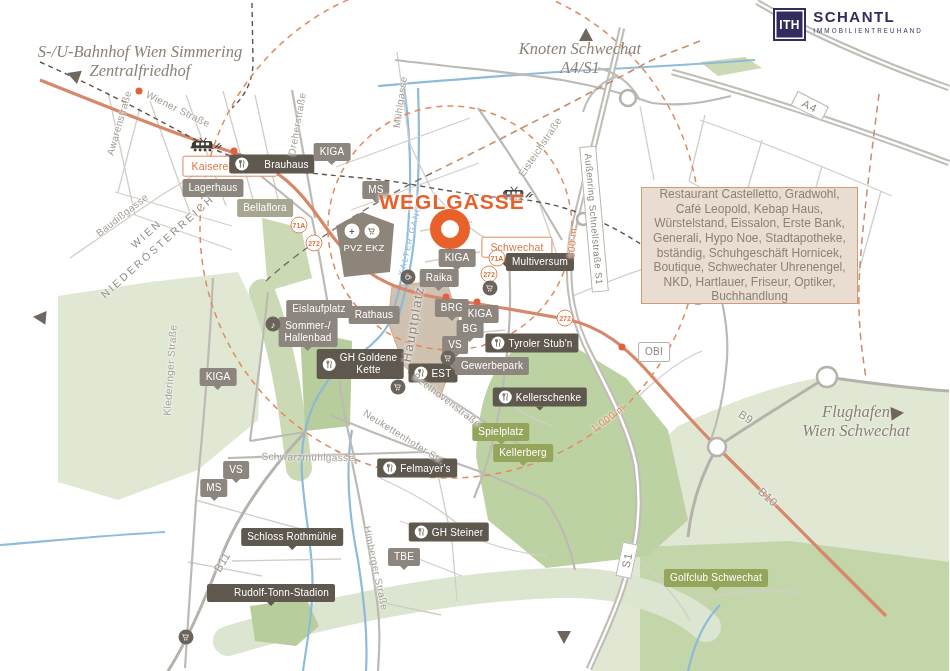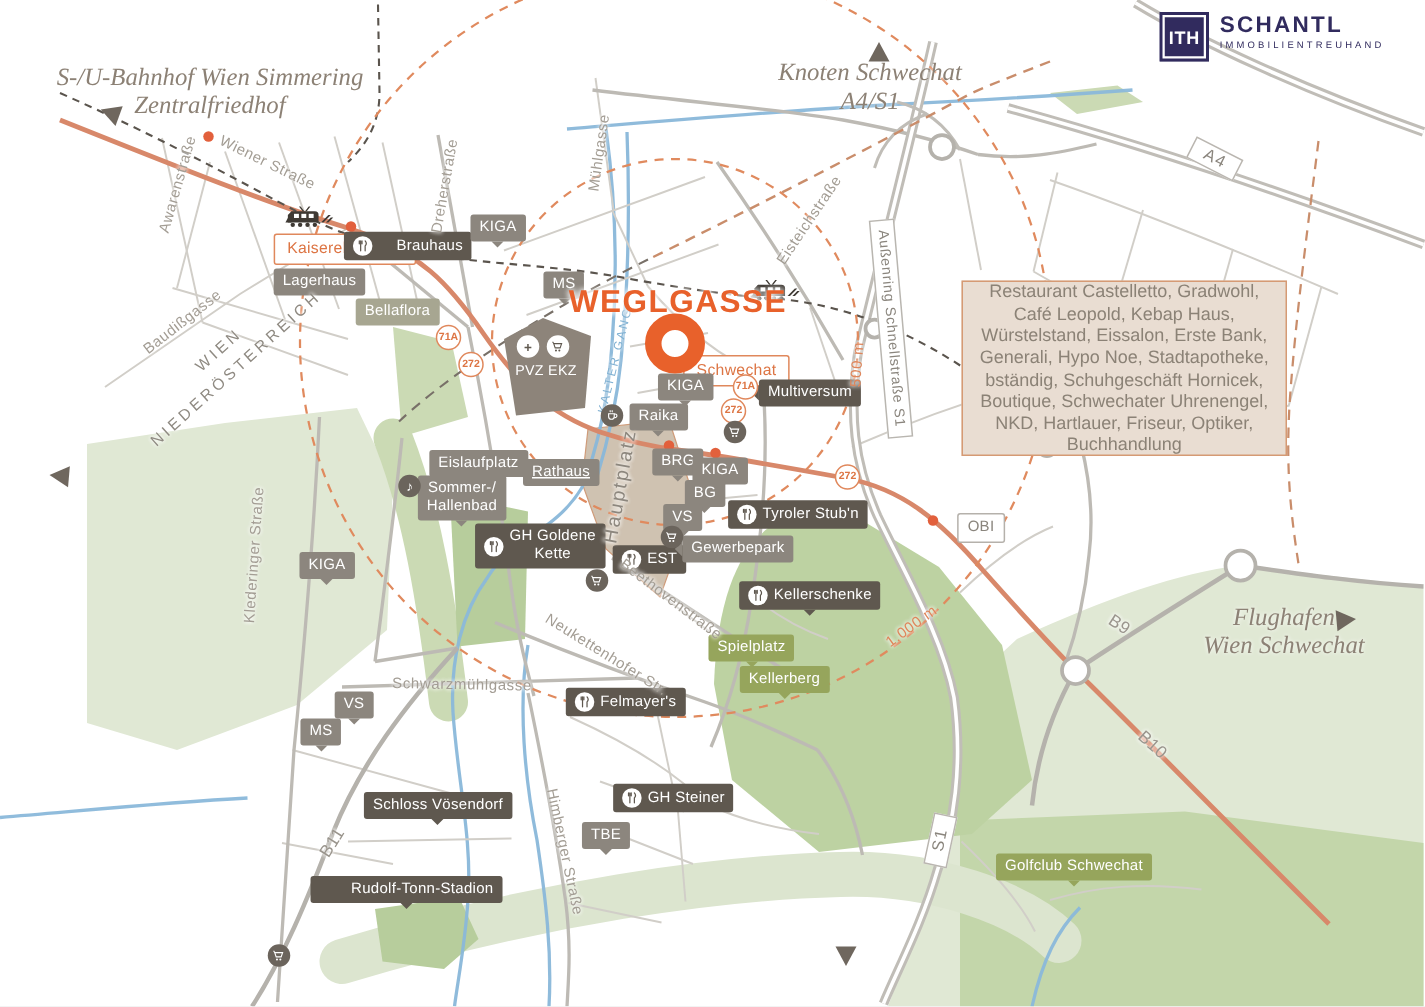--- a/index.html
+++ b/index.html
@@ -281,29 +281,29 @@
   <div id="label-layer" style="position:absolute;left:0;top:0;width:950px;height:671px;">
       <div class="tag tag-outline" style="position: absolute; left: 230px; top: 166px;"><span>Kaiserebersdorf</span></div>
       <div class="tag tag-dark" style="position: absolute; left: 272px; top: 164px; gap: 12px;"><span class="tag-ic"><svg viewBox="0 0 12 12">
             <use href="#i-fork"></use>
           </svg></span><span>Brauhaus</span></div>
       <div class="tag tag-gray" style="position: absolute; left: 213px; top: 188px;"><span>Lagerhaus</span></div>
       <div class="tag tag-sage" style="position: absolute; left: 265px; top: 208px;"><span>Bellaflora</span></div>
       <div class="tag tag-gray ptr-down" style="position: absolute; left: 332px; top: 152px;"><span>KIGA</span></div>
       <div class="tag tag-gray ptr-down" style="position: absolute; left: 376px; top: 190px;"><span>MS</span></div>
       <div class="tag tag-plain" style="position: absolute; left: 364px; top: 248px;"><span>PVZ EKZ</span></div>
-      <div class="tag tag-outline" style="position: absolute; left: 491px; top: 247px;"><span>Schwechat</span></div>
+      <div class="tag tag-outline" style="position: absolute; left: 517px; top: 247px;"><span>Schwechat</span></div>
       <div class="tag tag-gray ptr-down" style="position: absolute; left: 457px; top: 258px;"><span>KIGA</span></div>
       <div class="tag tag-gray ptr-down" style="position: absolute; left: 439px; top: 278px;"><span>Raika</span></div>
       <div class="tag tag-dark ptr-left" style="position: absolute; left: 540px; top: 262px;"><span>Multiversum</span></div>
       <div class="tag tag-gray ptr-down" style="position: absolute; left: 452px; top: 308px;"><span>BRG</span></div>
       <div class="tag tag-gray ptr-down" style="position: absolute; left: 480px; top: 314px;"><span>KIGA</span></div>
       <div class="tag tag-gray ptr-down" style="position: absolute; left: 470px; top: 329px;"><span>BG</span></div>
       <div class="tag tag-gray ptr-down" style="position: absolute; left: 455px; top: 345px;"><span>VS</span></div>
-      <div class="tag tag-gray" style="position: absolute; left: 374px; top: 315px; text-decoration: underline;"><span>Rathaus</span></div>
+      <div class="tag tag-gray" style="position: absolute; left: 374px; top: 315px;"><span>Rathaus</span></div>
       <div class="tag tag-gray" style="position: absolute; left: 319px; top: 309px;"><span>Eislaufplatz</span></div>
       <div class="tag tag-gray ptr-down" style="position: absolute; left: 308px; top: 332px;"><span>Sommer-/
 Hallenbad</span></div>
       <div class="tag tag-dark" style="position: absolute; left: 360px; top: 364px;"><span class="tag-ic"><svg viewBox="0 0 12 12">
             <use href="#i-fork"></use>
           </svg></span><span>GH Goldene
 Kette</span></div>
       <div class="tag tag-dark" style="position: absolute; left: 433px; top: 373px;"><span class="tag-ic"><svg viewBox="0 0 12 12">
             <use href="#i-fork"></use>
           </svg></span><span>EST</span></div>
@@ -317,21 +317,21 @@
           </svg></span><span>Kellerschenke</span></div>
       <div class="tag tag-green ptr-down" style="position: absolute; left: 501px; top: 432px;"><span>Spielplatz</span></div>
       <div class="tag tag-green ptr-down" style="position: absolute; left: 523px; top: 453px;"><span>Kellerberg</span></div>
       <div class="tag tag-dark" style="position: absolute; left: 417px; top: 468px;"><span class="tag-ic"><svg viewBox="0 0 12 12">
             <use href="#i-fork"></use>
           </svg></span><span>Felmayer's</span></div>
       <div class="tag tag-dark" style="position: absolute; left: 449px; top: 532px;"><span class="tag-ic"><svg viewBox="0 0 12 12">
             <use href="#i-fork"></use>
           </svg></span><span>GH Steiner</span></div>
       <div class="tag tag-gray ptr-down" style="position: absolute; left: 404px; top: 557px;"><span>TBE</span></div>
-      <div class="tag tag-dark ptr-down" style="position: absolute; left: 292px; top: 537px;"><span>Schloss Vösendorf</span></div>
+      <div class="tag tag-dark ptr-down" style="position: absolute; left: 292px; top: 537px;"><span>Schloss Rothmühle</span></div>
       <div class="tag tag-dark ptr-down" style="position: absolute; left: 271px; top: 593px; padding-left: 27px;"><span>Rudolf-Tonn-Stadion</span></div>
       <div class="tag tag-green ptr-down" style="position: absolute; left: 716px; top: 578px;"><span>Golfclub Schwechat</span></div>
       <div class="tag tag-gray ptr-down" style="position: absolute; left: 236px; top: 470px;"><span>VS</span></div>
       <div class="tag tag-gray ptr-down" style="position: absolute; left: 214px; top: 488px;"><span>MS</span></div>
       <div class="tag tag-gray ptr-down" style="position: absolute; left: 218px; top: 377px;"><span>KIGA</span></div>
       <div class="street" style="position: absolute; left: 178px; top: 109px; --rot: 26deg;">Wiener Straße</div>
       <div class="street" style="position: absolute; left: 119px; top: 123px; --rot: -74deg;">Awarenstraße</div>
       <div class="street" style="position: absolute; left: 122px; top: 215px; --rot: -38deg;">Baudißgasse</div>
       <div class="street border-label" style="position: absolute; left: 152px; top: 240px; --rot: -42deg;">WIEN
 NIEDERÖSTERREICH</div>

